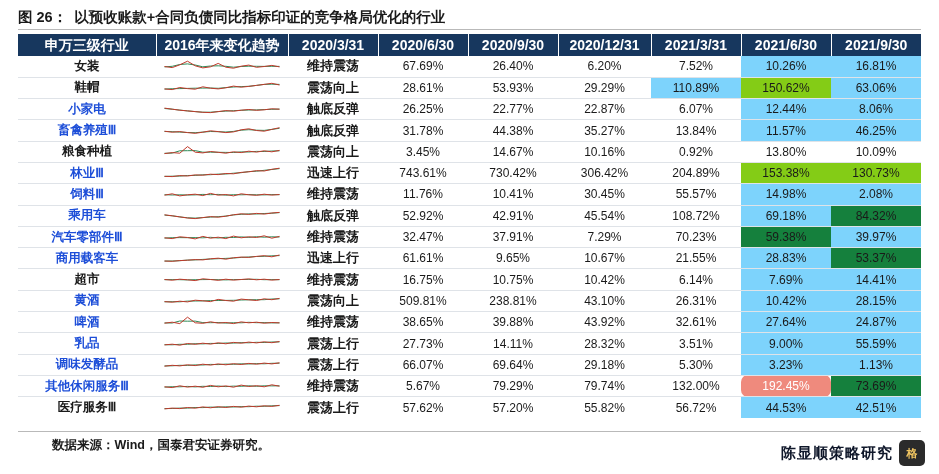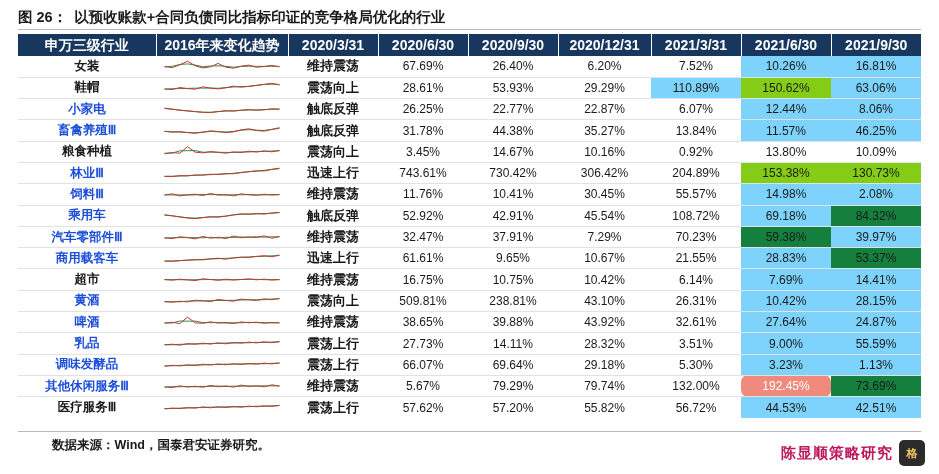--- a/index.html
+++ b/index.html
@@ -111,21 +111,21 @@
   .wm {
     position: absolute;
     right: 14px; bottom: 8px;
     display: flex;
     align-items: center;
     gap: 6px;
   }
   .wm-text {
     font-size: 15px;
     font-weight: bold;
-    color: #be185d;
+    color: #0f172a;
     letter-spacing: 1px;
   }
   .wm-badge {
     width: 26px; height: 26px;
     border-radius: 5px;
     background: #2b2b2b;
     color: #f2c661;
     font-size: 11px;
     font-weight: bold;
     display: flex;

